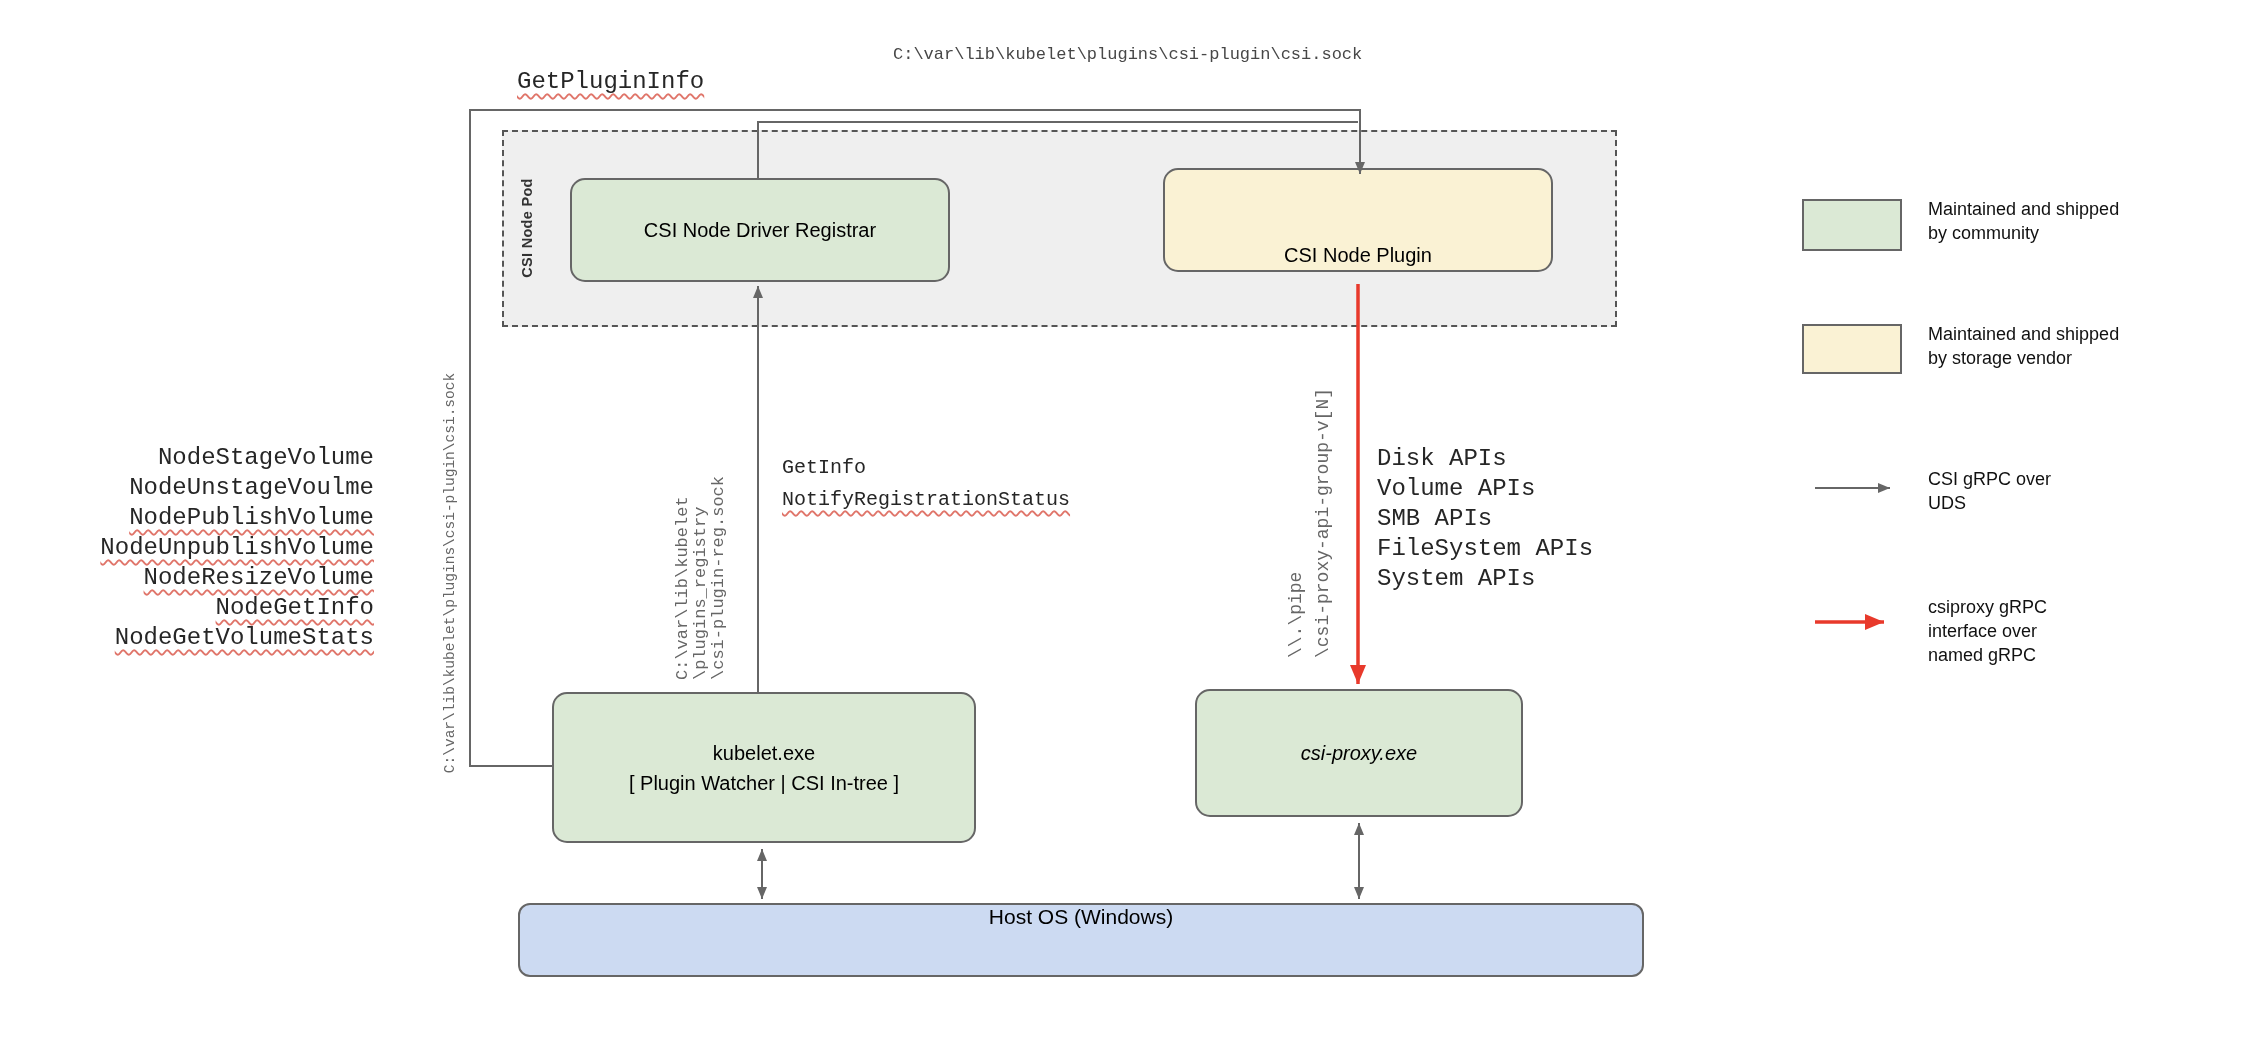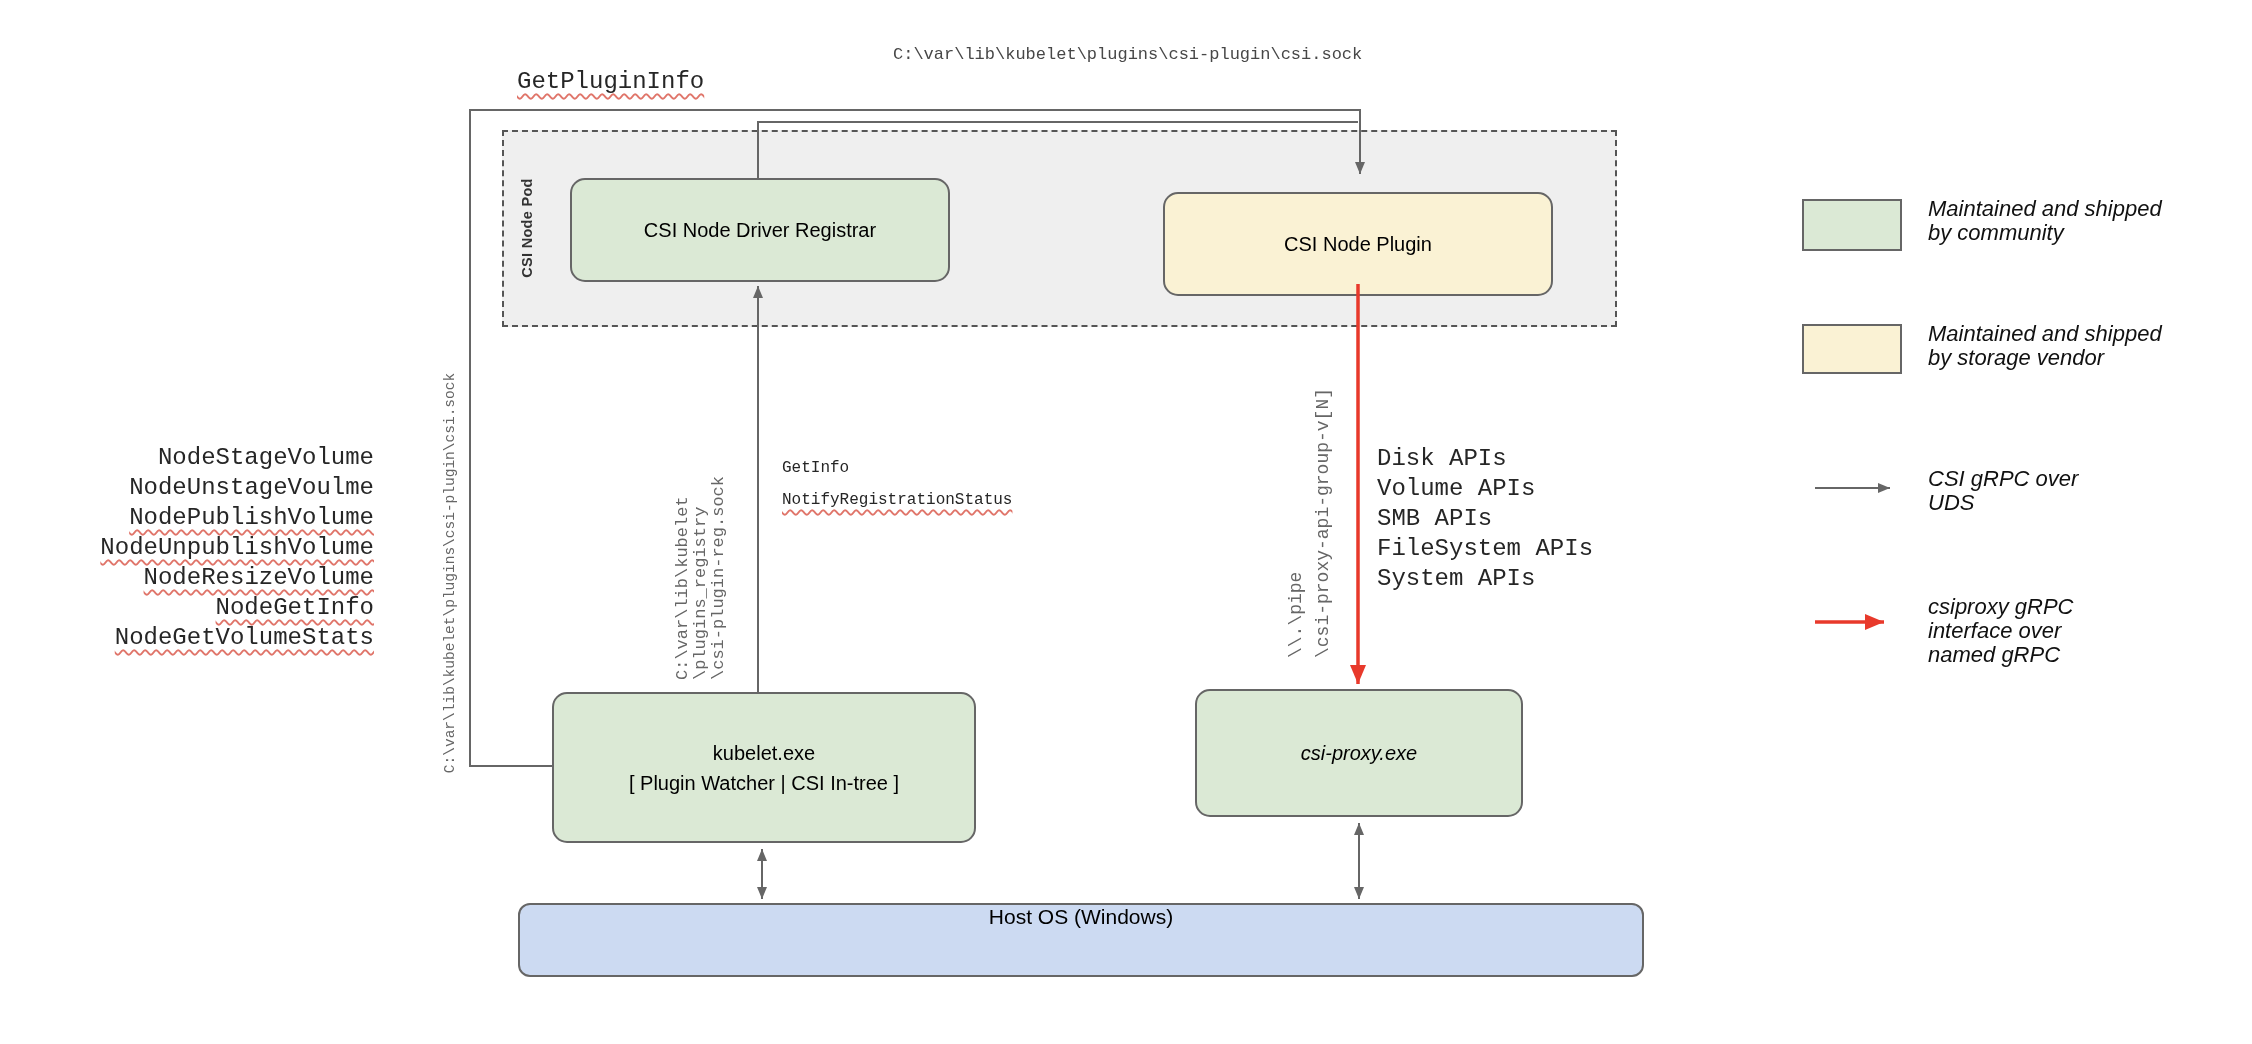--- a/index.html
+++ b/index.html
@@ -56,21 +56,21 @@
     border-radius: 15px;
     display: flex; flex-direction: column;
     align-items: center; justify-content: center;
     text-align: center;
     font-size: 20px; color: #000000;
     line-height: 30px;
   }
   .fill-green { background: var(--community-fill); }
   .fill-yellow { background: var(--vendor-fill); }
   .box-registrar { left: 570px; top: 178px; width: 380px; height: 104px; }
-  .box-plugin    { left: 1163px; top: 192px; width: 390px; height: 104px; }
+  .box-plugin    { left: 1163px; top: 168px; width: 390px; height: 104px; justify-content: flex-end; }
   .box-kubelet   { left: 552px; top: 692px; width: 424px; height: 151px; }
   .box-csiproxy  { left: 1195px; top: 689px; width: 328px; height: 128px; font-style: italic; }
   .box-hostos {
     left: 518px; top: 903px; width: 1126px; height: 74px;
     background: var(--host-fill);
     border: 2px solid #666666; border-radius: 12px;
     display: flex; align-items: flex-start; justify-content: center;
     font-size: 21px; color: #000000;
   }
 
@@ -87,21 +87,21 @@
   .lbl-top-path { left: 893px; top: 45px; font-size: 17px; color: #474747; white-space: nowrap; }
 
   .node-calls {
     left: 92px; top: 443px; width: 282px;
     text-align: right;
     font-size: 24px; line-height: 30px; color: var(--mono-dark);
     white-space: nowrap;
   }
   .reg-calls {
     left: 782px; top: 452px;
-    font-size: 16px; line-height: 32px; color: var(--mono-dark);
+    font-size: 20px; line-height: 32px; color: var(--mono-dark);
     white-space: nowrap;
   }
   .api-list {
     left: 1377px; top: 444px;
     font-size: 24px; line-height: 30px; color: var(--mono-dark);
     white-space: nowrap;
   }
 
   .rot {
     position: absolute;
@@ -123,23 +123,22 @@
   }
 
   
   .legend-swatch {
     width: 100px; height: 52px;
     border: 2px solid #666666;
   }
   .legend-swatch.community { left: 1802px; top: 199px; }
   .legend-swatch.vendor { left: 1802px; top: 324px; height: 50px; }
   .legend-text {
-    font-size: 22px; line-height: 24px; color: #111111;
-    white-space: nowrap;
-    font-style: italic;
+    font-size: 18px; line-height: 24px; color: #111111;
+    white-space: nowrap;
   }
   .legend-text.community { left: 1928px; top: 197px; }
   .legend-text.vendor { left: 1928px; top: 322px; }
   .legend-text.uds { left: 1928px; top: 467px; }
   .legend-text.pipe { left: 1928px; top: 595px; }
 </style>
 </head>
 <body>
 
 <div class="canvas">

